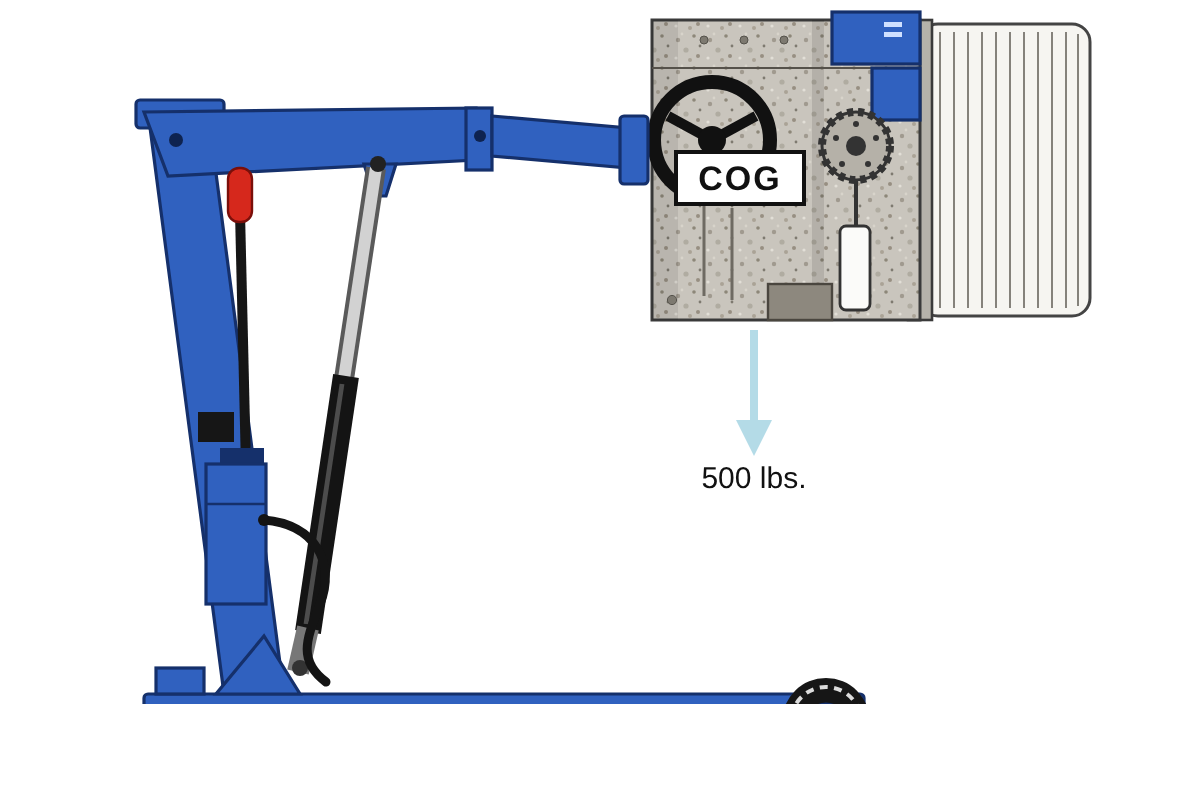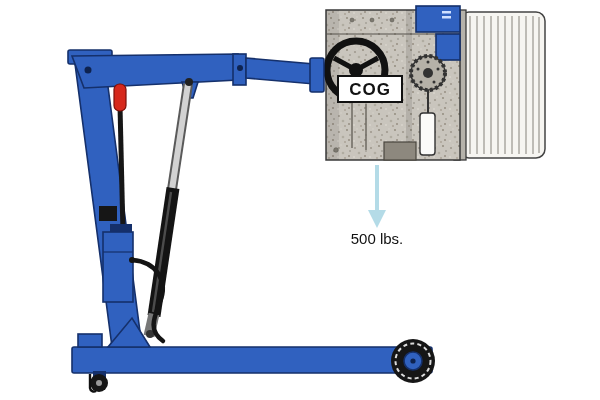--- a/index.html
+++ b/index.html
@@ -4,21 +4,21 @@
 <style>
   html, body {
     margin: 0;
     padding: 0;
     background: #ffffff;
     font-family: "Liberation Sans", sans-serif;
   }
   .stage {
     position: relative;
     width: 600px;
-    height: 400px;
+    height: 352px;
     background: var(--paper, #ffffff);
     overflow: hidden;
   }
   svg { display: block; }
 
   
   .blue  { fill: var(--crane_blue, #3061bf); stroke: var(--crane_dark, #15306b); stroke-width: 1.6; }
   .blue-dark { fill: var(--crane_dark, #15306b); stroke: none; }
   .ink   { fill: var(--steel_dark, #161616); stroke: none; }
 

